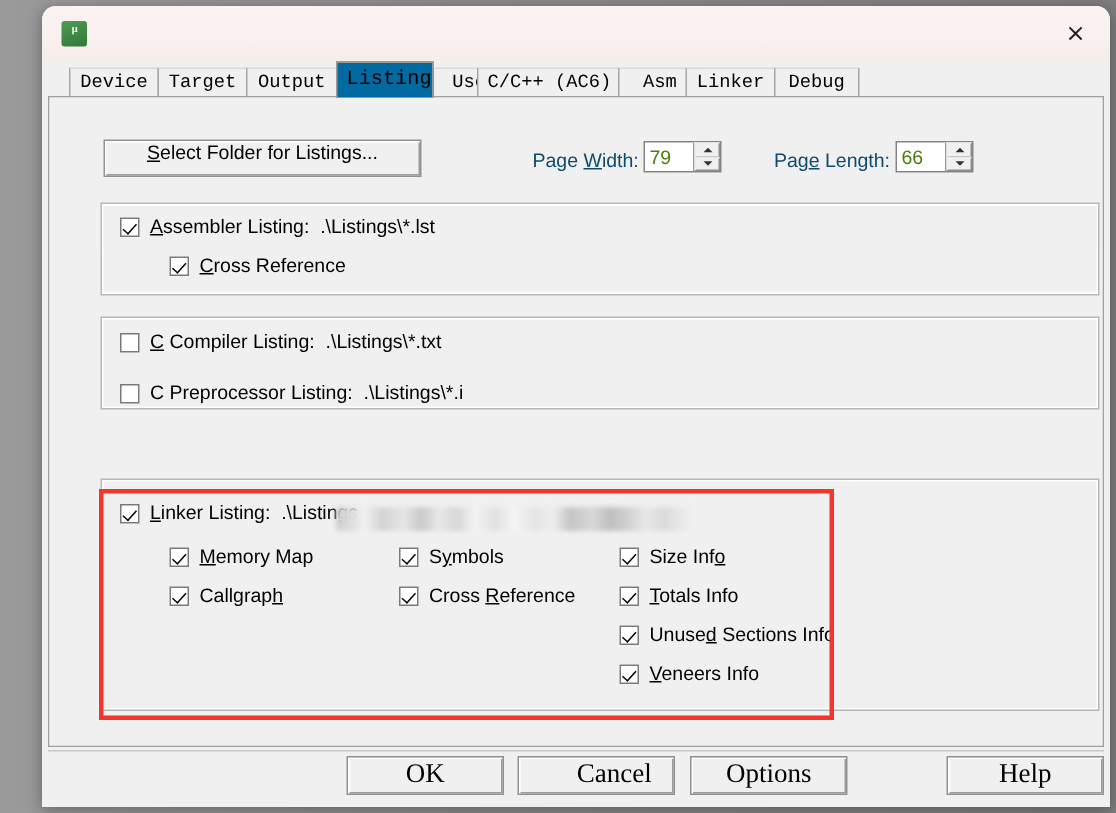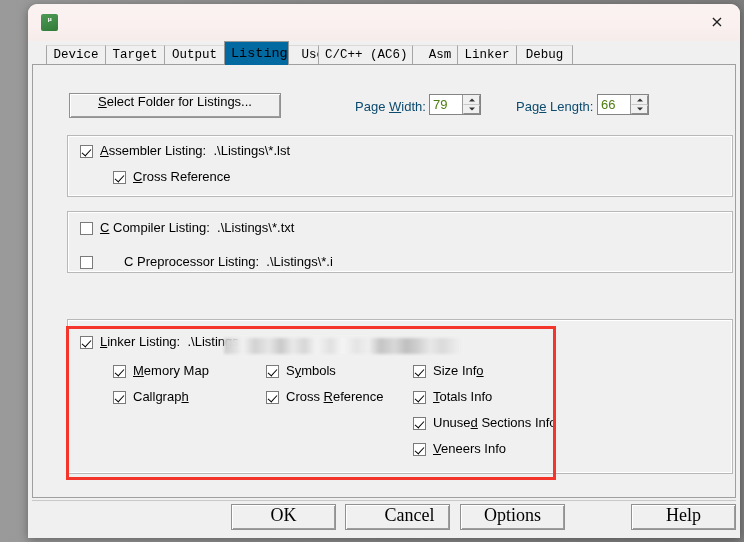--- a/index.html
+++ b/index.html
@@ -344,21 +344,21 @@
         <span class="cbtext"><u>C</u>ross Reference</span>
       </div>
 
       <div class="group" style="left:34px; top:146px; width:666px; height:62px;"></div>
 
       <div class="cbrow" style="left:47px; top:156px;">
         <span class="cbox"></span>
         <span class="cbtext"><u>C</u> Compiler Listing:&nbsp; .\Listings\*.txt</span>
       </div>
 
-      <div class="cbrow" style="left:47px; top:190px;gap:24px;">
+      <div class="cbrow" style="left:47px; top:190px;">
         <span class="cbox"></span>
         <span class="cbtext">C Preprocessor Listing:&nbsp; .\Listings\*.i</span>
       </div>
 
       <div class="group" style="left:34px; top:254px; width:666px; height:155px;"></div>
 
       <div class="cbrow" style="left:47px; top:270px;">
         <span class="cbox checked"></span>
         <span class="cbtext"><u>L</u>inker Listing:&nbsp; .\Listings</span>
       </div>

